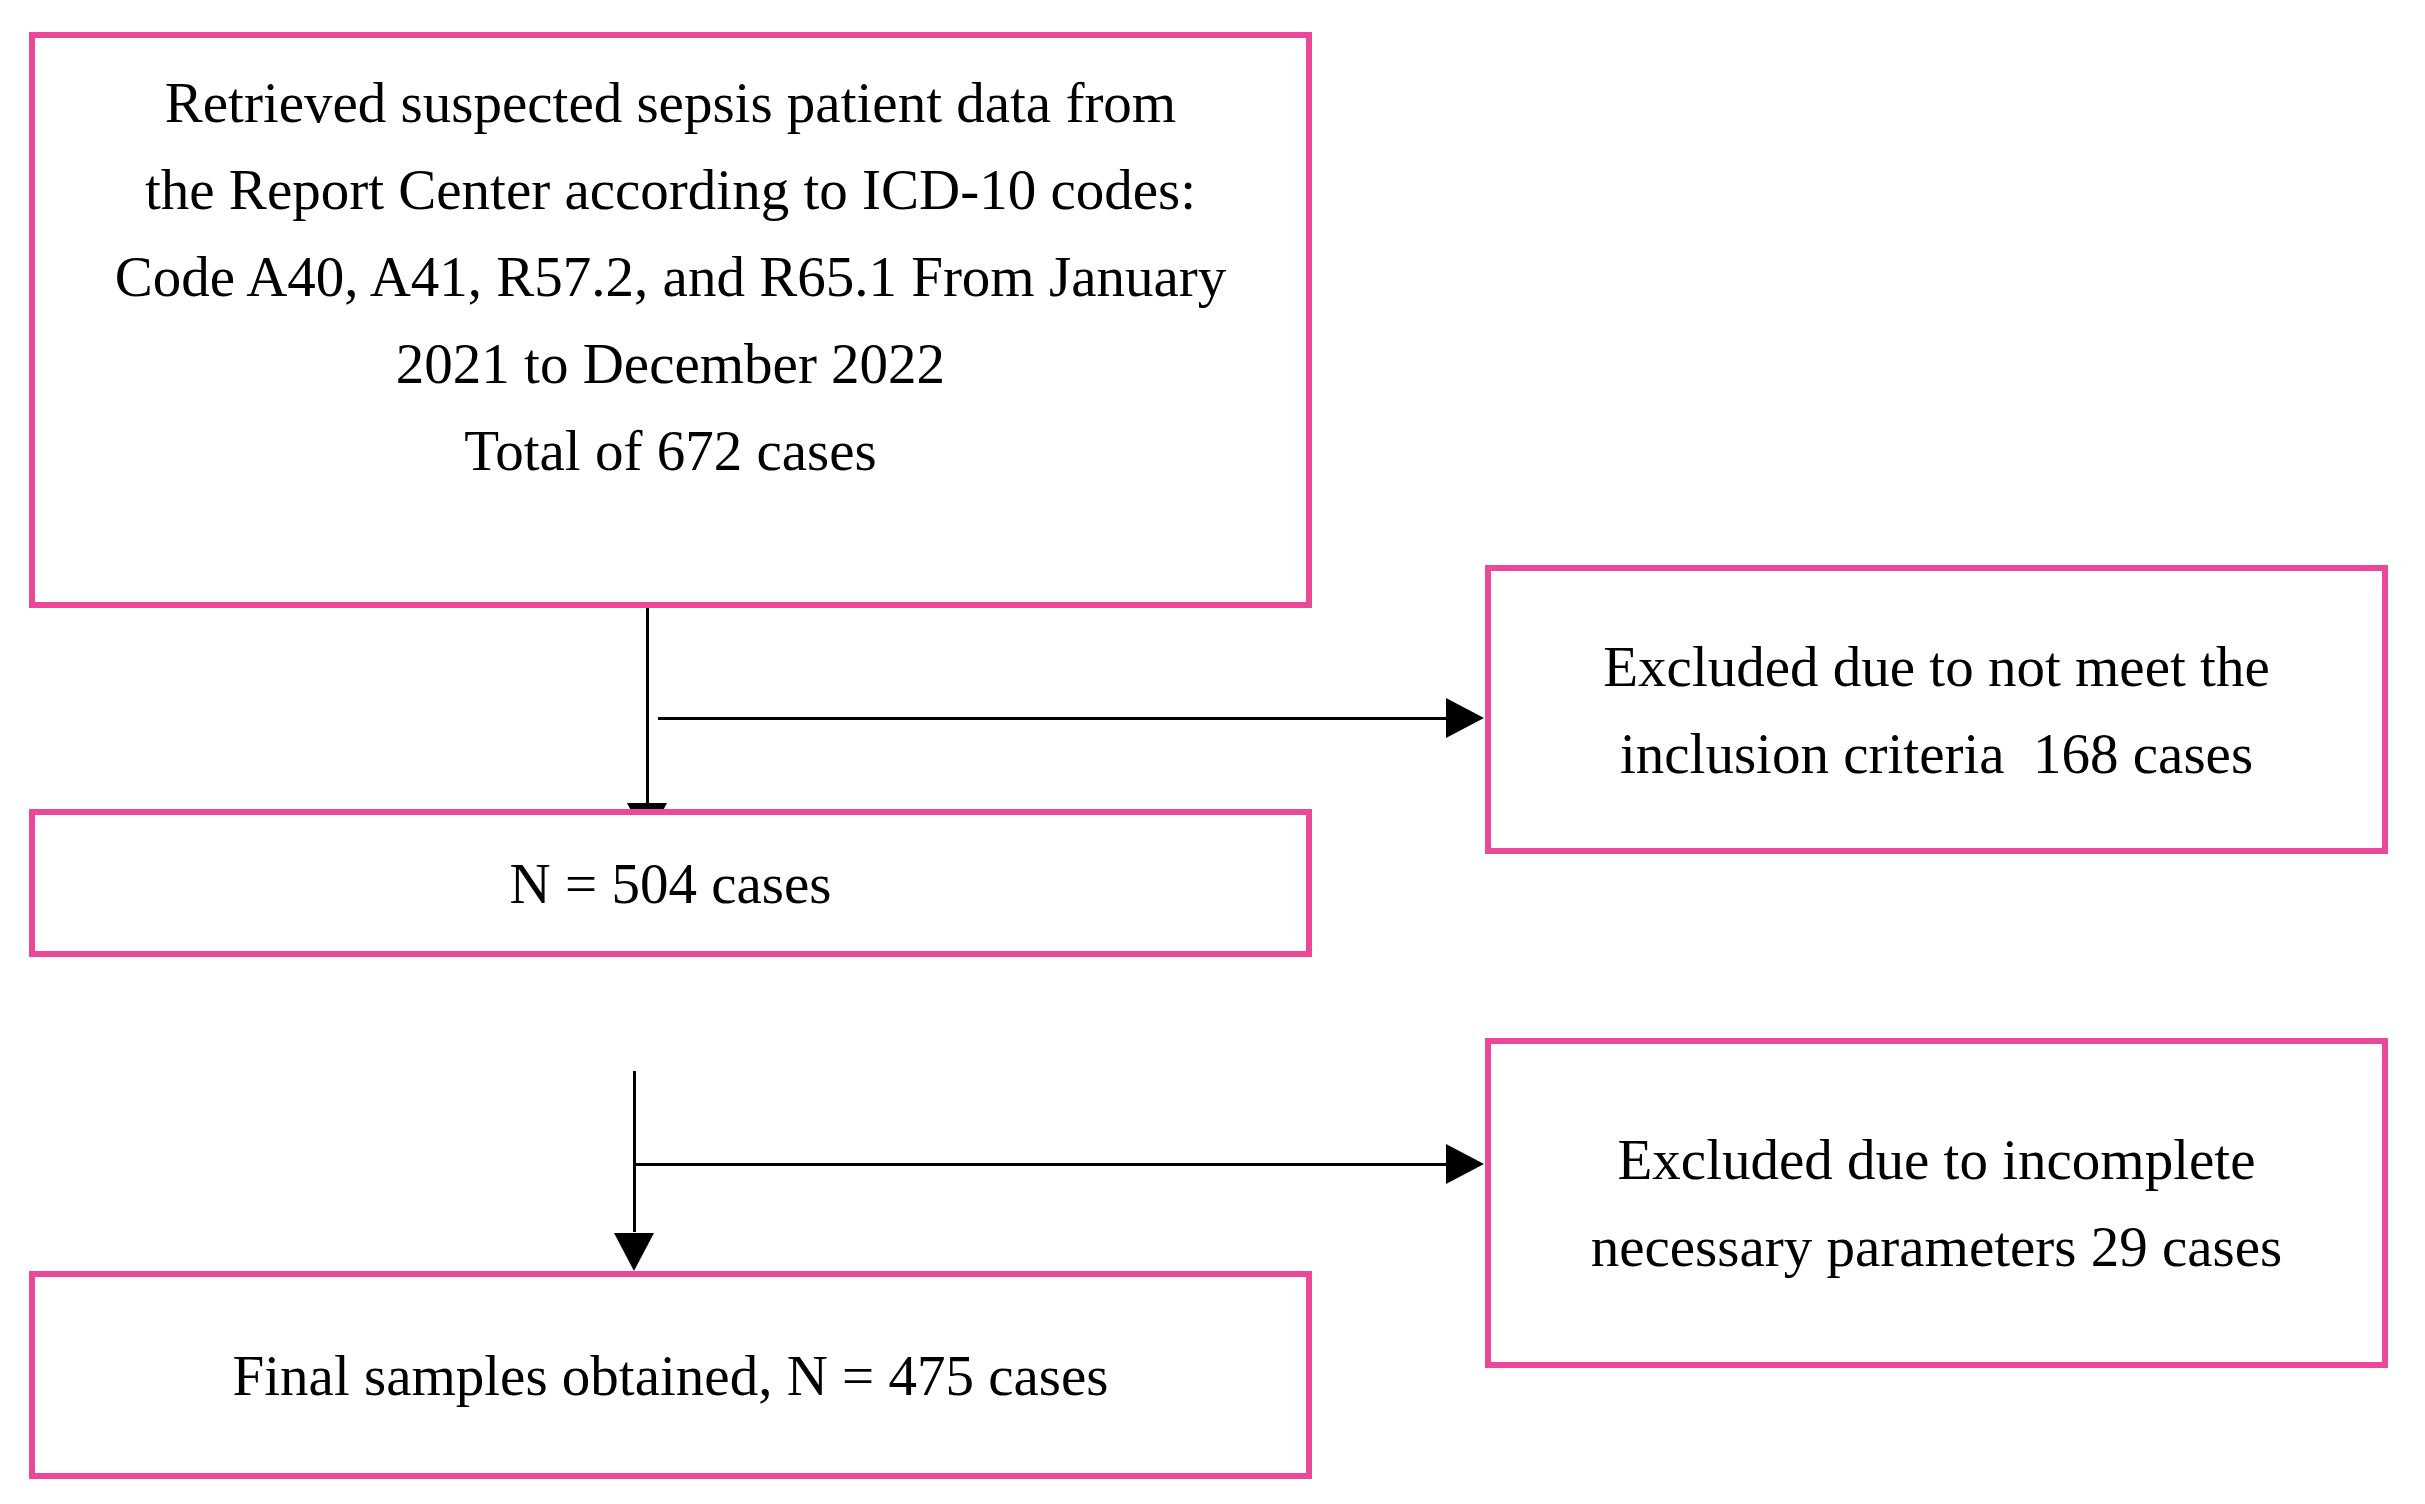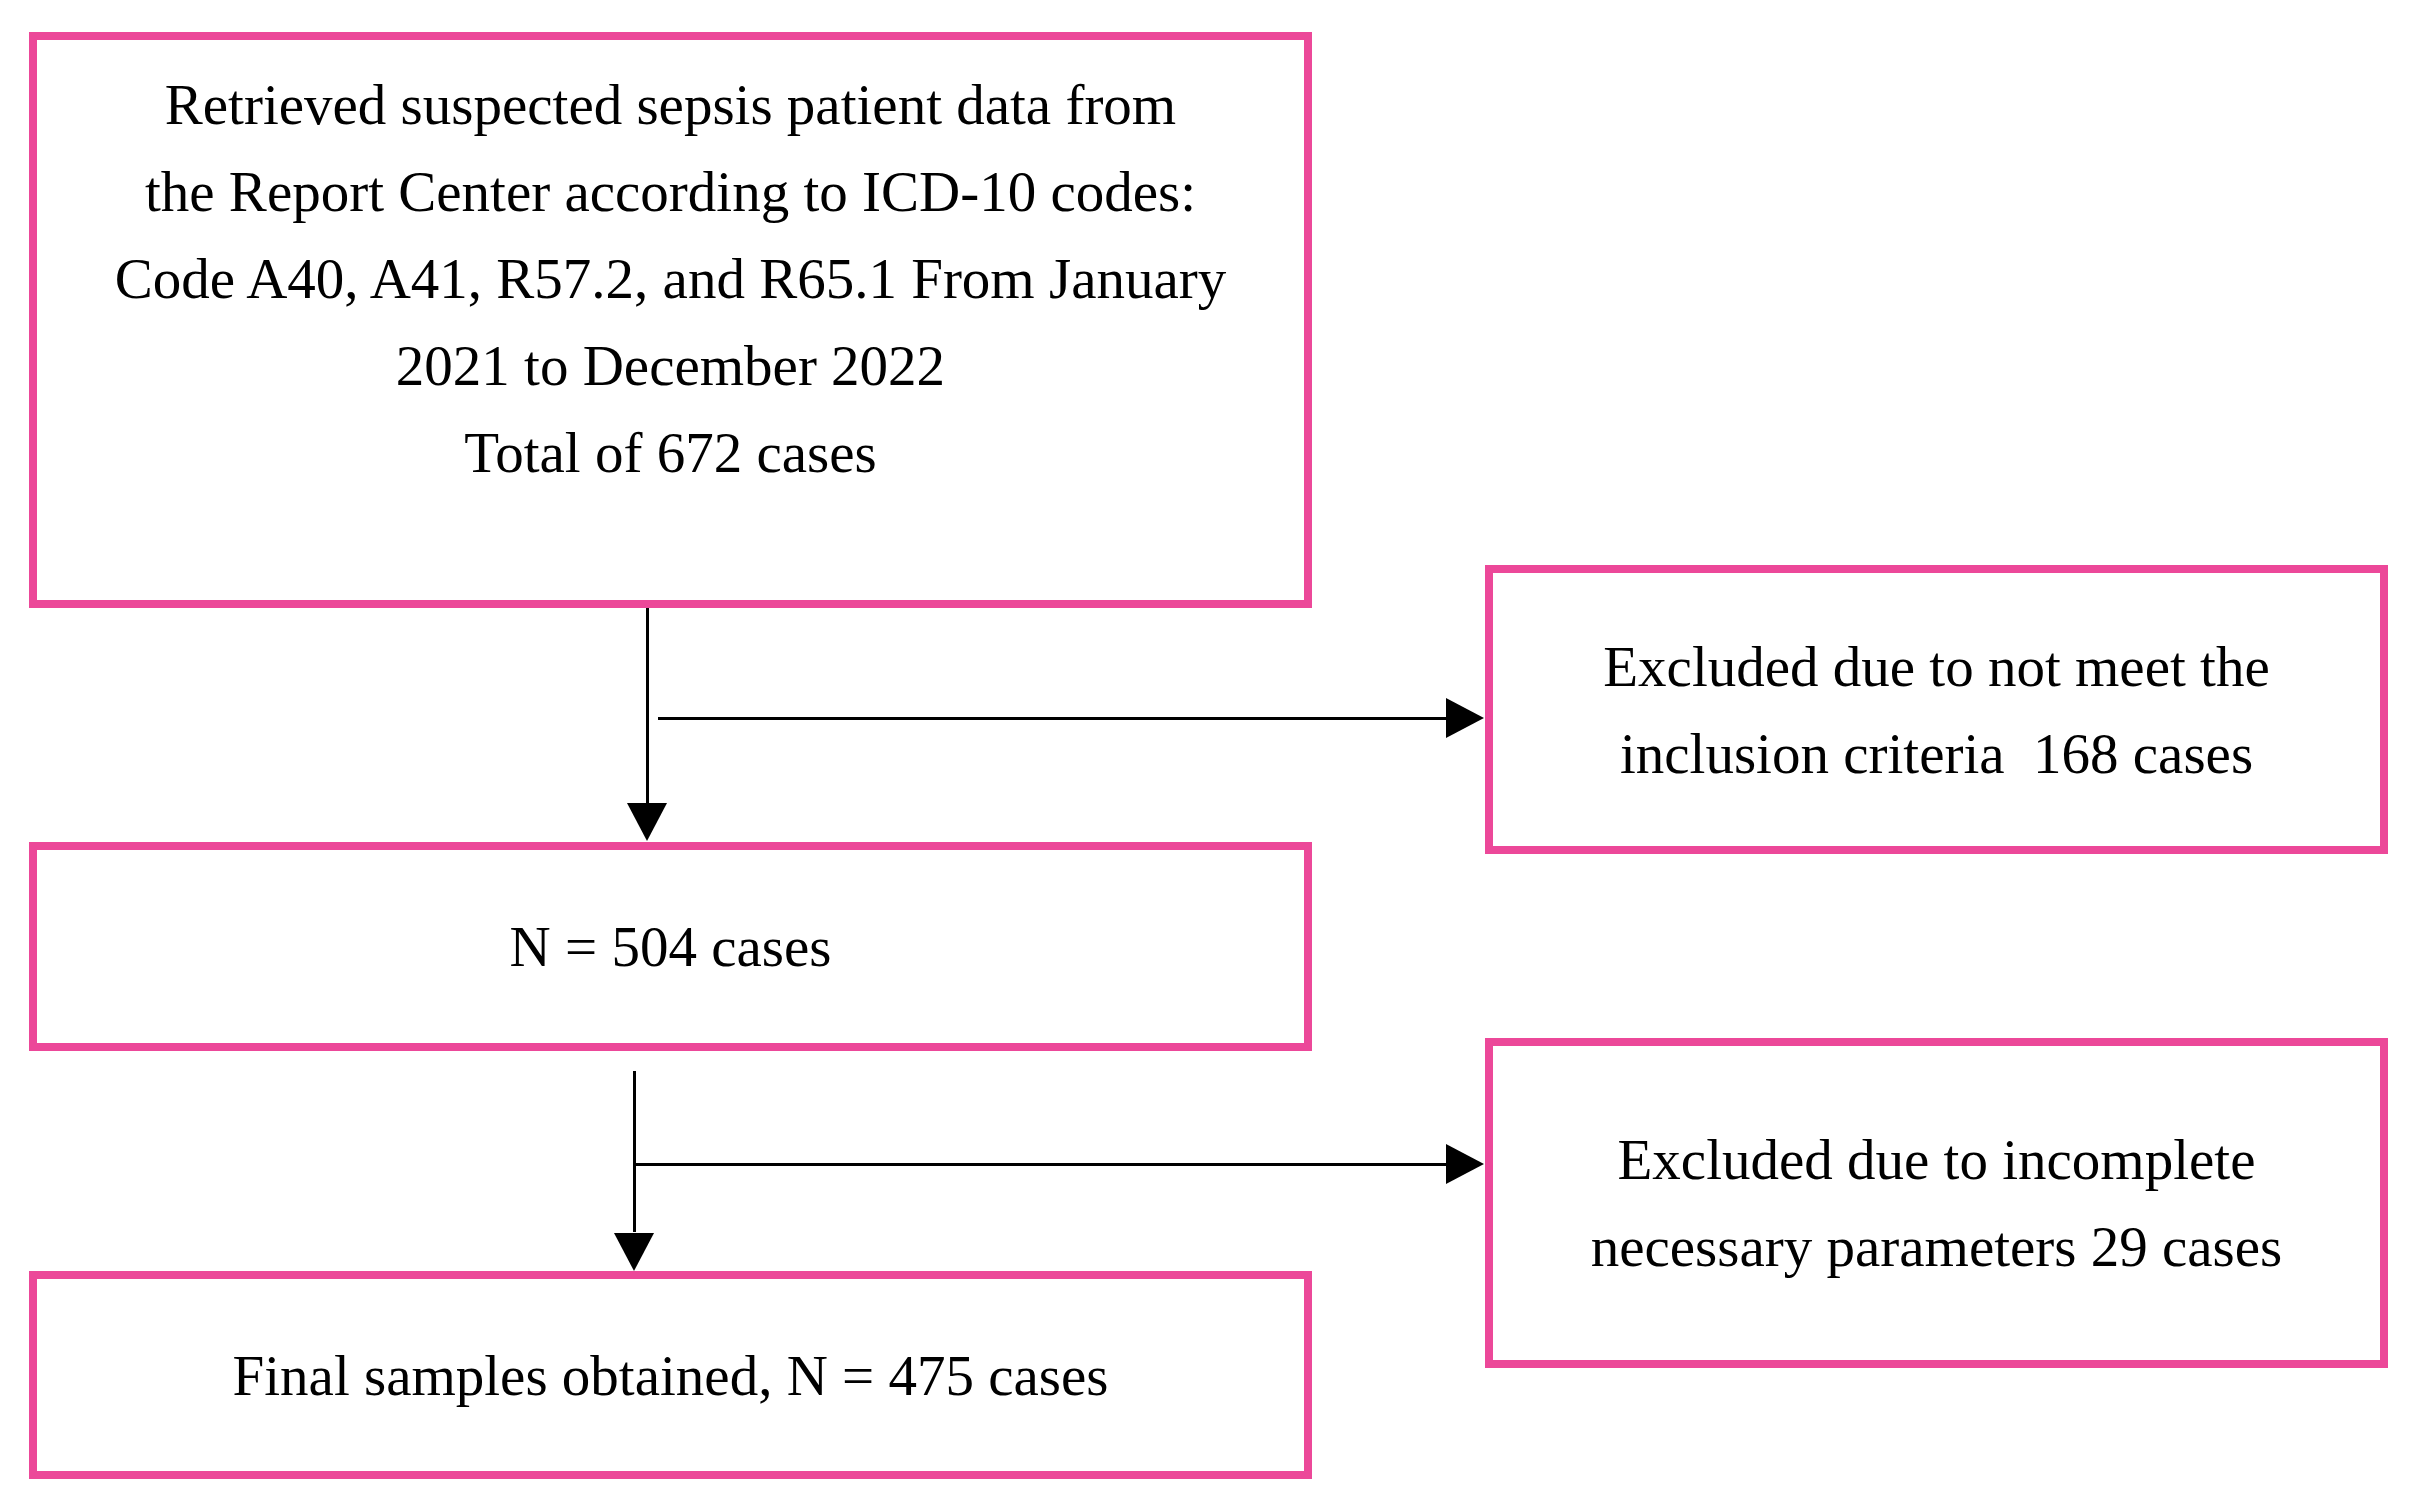--- a/index.html
+++ b/index.html
@@ -11,21 +11,21 @@
     position: relative;
     width: 2426px;
     height: 1505px;
     background: #ffffff;
     font-family: "Liberation Serif", "DejaVu Serif", serif;
     color: #000000;
     overflow: hidden;
   }
   .flowbox {
     position: absolute;
-    border: 8px solid #ec4899;
+    border: 6px solid #ec4899;
     background: #ffffff;
     box-sizing: border-box;
     display: flex;
     flex-direction: column;
     align-items: center;
     justify-content: center;
     text-align: center;
     font-size: 57px;
     line-height: 87px;
     white-space: pre-wrap;
@@ -35,22 +35,22 @@
     white-space: pre-wrap;
   }
   
   #box-source {
     left: 29px; top: 32px;
     width: 1283px; height: 576px;
     justify-content: flex-start;
     padding-top: 21px;
   }
   #box-cohort {
-    left: 29px; top: 842px;
-    width: 1283px; height: 209px;
+    left: 29px; top: 809px;
+    width: 1283px; height: 148px;
   }
   #box-final {
     left: 29px; top: 1271px;
     width: 1283px; height: 208px; text-align: center;
   }
   #box-excluded-inclusion {
     left: 1485px; top: 565px;
     width: 903px; height: 289px;
   }
   #box-excluded-parameters {

